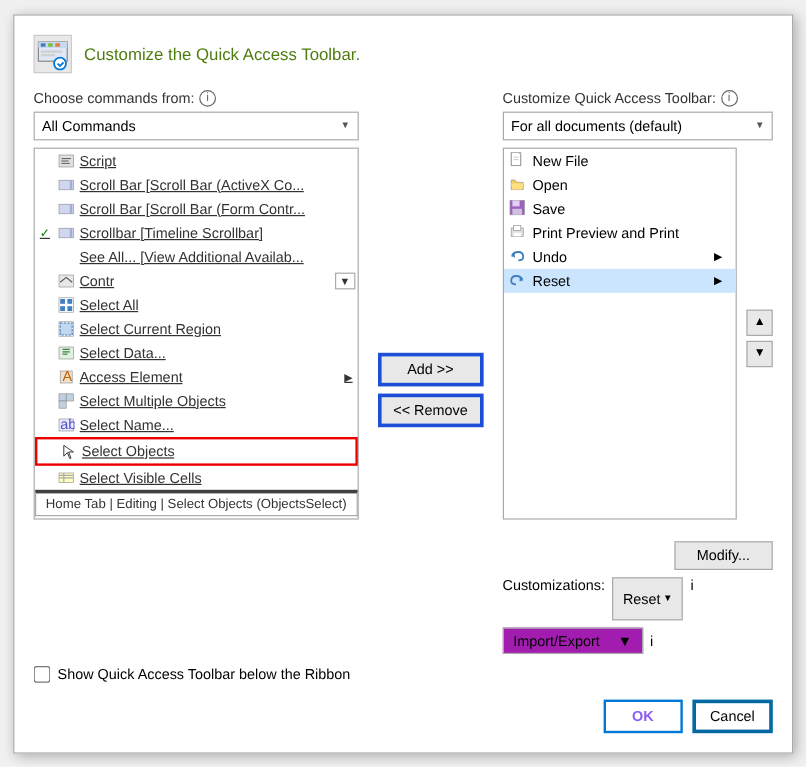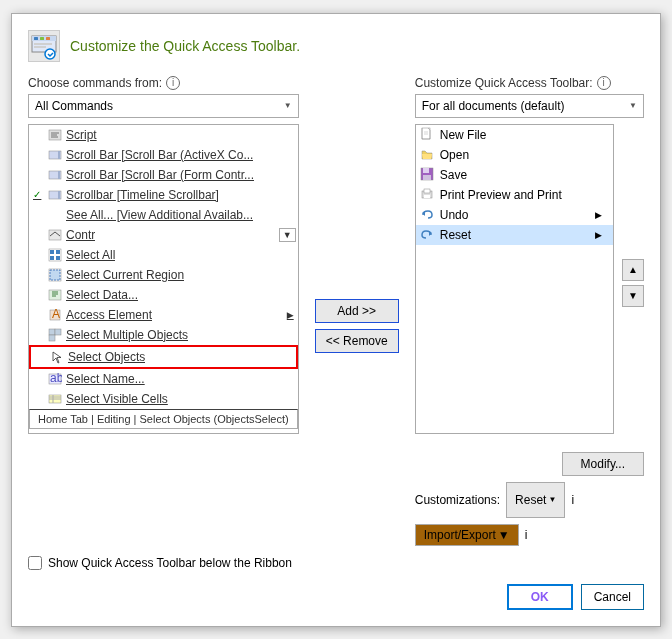--- a/index.html
+++ b/index.html
@@ -20,42 +20,42 @@
     .listbox::-webkit-scrollbar { width: 14px; }
     .listbox::-webkit-scrollbar-track { background: #f0f0f0; }
     .listbox::-webkit-scrollbar-thumb { background: #c0c0c0; border: 1px solid #aaa; }
     .list-item { display: flex; align-items: center; padding: 2px 4px; cursor: default; white-space: nowrap; overflow: hidden; color: #333; min-height: 18px; text-decoration: underline; }
     .list-item.highlighted { background: #fff; border: 2px solid #e00; color: #333; }
     .list-item .check { width: 14px; display: inline-block; font-size: 10px; color: #333; }
     .list-item .item-icon { width: 16px; height: 16px; margin-right: 3px; display: inline-flex; align-items: center; justify-content: center; flex-shrink: 0; }
     .list-item .item-text { overflow: hidden; text-overflow: ellipsis; }
     .list-item .arrow { margin-left: auto; font-size: 10px; }
     .middle-buttons { display: flex; flex-direction: column; justify-content: center; gap: 6px; padding: 0 6px; margin-top: 30px; }
-    .mid-btn { border: 1px solid #1d4ed8; background: #e8e8e8; padding: 4px 10px; cursor: pointer; white-space: nowrap; text-align: center; }
+    .mid-btn { border: 3px solid #1d4ed8; background: #e8e8e8; padding: 4px 10px; cursor: pointer; white-space: nowrap; text-align: center; }
     .right-listbox-container { border: 1px solid #aaa; background: #fff; height: 310px; overflow-y: auto; margin-bottom: 8px; }
     .right-listbox-container::-webkit-scrollbar { width: 14px; }
     .right-listbox-container::-webkit-scrollbar-track { background: #f0f0f0; }
     .right-listbox-container::-webkit-scrollbar-thumb { background: #c0c0c0; border: 1px solid #aaa; }
     .right-list-item { display: flex; align-items: center; padding: 2px 4px; min-height: 20px; cursor: default; }
     .right-list-item.selected { background: #cce5ff; }
     .right-list-item .item-icon { width: 16px; height: 16px; margin-right: 4px; flex-shrink: 0; }
     .right-list-item .item-text { flex: 1; }
     .right-list-item .arrow-col { width: 14px; font-size: 10px; }
     .right-side-arrows { display: flex; flex-direction: column; gap: 4px; justify-content: center; padding-left: 4px; }
     .arrow-btn { border: 1px solid #aaa; background: #e8e8e8; width: 22px; height: 22px; display: flex; align-items: center; justify-content: center; cursor: pointer; font-size: 10px; }
     .bottom-row { display: flex; justify-content: space-between; align-items: center; margin-top: 10px; }
     .modify-btn { border: 1px solid #aaa; background: #e8e8e8; padding: 4px 18px; cursor: pointer; }
-    .customize-row { display: flex; align-items: center; gap: 6px; }
+    .customize-row { display: flex; align-items: flex-start; gap: 6px; }
     .reset-btn { background: #e8e8e8; border: 1px solid #aaa; padding: 10px 8px; cursor: pointer; display: flex; align-items: center; gap: 2px; }
     .reset-btn .drop-arrow { font-size: 8px; }
-    .import-btn { background: #a16207; border: 1px solid #aaa; padding: 3px 8px; cursor: pointer; display: flex; align-items: center; gap: 2px; }
+    .import-btn { background: #a21caf; border: 1px solid #aaa; padding: 3px 8px; cursor: pointer; display: flex; align-items: center; gap: 15px; }
     .checkbox-row { display: flex; align-items: center; gap: 6px; margin-top: 8px; }
     .dialog-footer { display: flex; justify-content: flex-end; gap: 8px; margin-top: 14px; }
     .ok-btn { background: #fff; border: 2px solid #0078d7; padding: 4px 22px; cursor: pointer; color: #8b5cf6; font-weight: bold; }
-    .cancel-btn { background: #fff; border: 1px solid #0369a1; padding: 4px 12px; cursor: pointer; }
+    .cancel-btn { background: #fff; border: 3px solid #0369a1; padding: 4px 12px; cursor: pointer; }
     .tooltip-bar { background: #fff; border: 1px solid #aaa; padding: 3px 8px; font-size: 11px; color: #333; white-space: nowrap; margin-top: 2px; }
     .right-panel-outer { display: flex; flex-direction: column; flex: 1; }
     .right-and-arrows { display: flex; gap: 4px; }
   </style>
 </head>
 <body>
 
 <div class="dialog">
 
   <div class="dialog-header">
@@ -197,54 +197,54 @@
             <span class="check"></span>
             <span class="item-icon">
                 <svg width="14" height="14">
                   <rect x="1" y="1" width="6" height="6" fill="#c0d0e0" stroke="#888" stroke-width="0.5"></rect>
                   <rect x="7" y="1" width="6" height="6" fill="#c0d0e0" stroke="#888" stroke-width="0.5"></rect>
                   <rect x="1" y="7" width="6" height="6" fill="#c0d0e0" stroke="#888" stroke-width="0.5"></rect>
                 </svg>
               </span>
             <span class="item-text">Select Multiple Objects</span>
           </div>
-          <div class="list-item highlighted">
-            <span class="check"></span>
-            <span class="item-icon">
-                <svg width="14" height="14">
-                  <path d="M3 2 L3 11 L6 8 L8 13 L9 12.5 L7 7.5 L11 7.5 Z" fill="#fff" stroke="#333" stroke-width="0.8"></path>
-                </svg>
-              </span>
-            <span class="item-text">Select Objects</span>
-          </div>
-
           <div class="list-item">
             <span class="check"></span>
             <span class="item-icon">
                 <svg width="14" height="14">
                   <rect x="1" y="2" width="12" height="10" fill="#e8e8ff" stroke="#888" stroke-width="0.5"></rect>
                   <text x="2" y="10" font-size="7" fill="#5050c0">ab</text>
                 </svg>
               </span>
             <span class="item-text">Select Name...</span>
+          </div>
+
+          <div class="list-item highlighted">
+            <span class="check"></span>
+            <span class="item-icon">
+                <svg width="14" height="14">
+                  <path d="M3 2 L3 11 L6 8 L8 13 L9 12.5 L7 7.5 L11 7.5 Z" fill="#fff" stroke="#333" stroke-width="0.8"></path>
+                </svg>
+              </span>
+            <span class="item-text">Select Objects</span>
           </div>
           <div class="list-item">
             <span class="check"></span>
             <span class="item-icon">
                 <svg width="14" height="14">
                   <rect x="1" y="3" width="12" height="8" fill="#ffffc0" stroke="#888" stroke-width="0.5"></rect>
                   <line x1="1" y1="5" x2="13" y2="5" stroke="#aaa"></line>
                   <line x1="1" y1="7" x2="13" y2="7" stroke="#aaa"></line>
                   <line x1="5" y1="3" x2="5" y2="11" stroke="#aaa"></line>
                 </svg>
               </span>
             <span class="item-text">Select Visible Cells</span>
           </div>
 
-          <div class="tooltip-bar" style="position:relative;left:0;margin:0;border-top:1px solid #404040;">Home Tab | Editing | Select Objects (ObjectsSelect)</div>
+          <div class="tooltip-bar" style="position:relative;left:0;margin:0;border-top:3px solid #404040;">Home Tab | Editing | Select Objects (ObjectsSelect)</div>
           <div class="list-item">
             <span class="check"></span>
             <span class="item-icon">
                 <svg width="14" height="14">
                   <rect x="1" y="3" width="12" height="8" fill="#e0f0ff" stroke="#888" stroke-width="0.5"></rect>
                 </svg>
               </span>
             <span class="item-text">Selection Label [Timeline...</span>
           </div>
 

